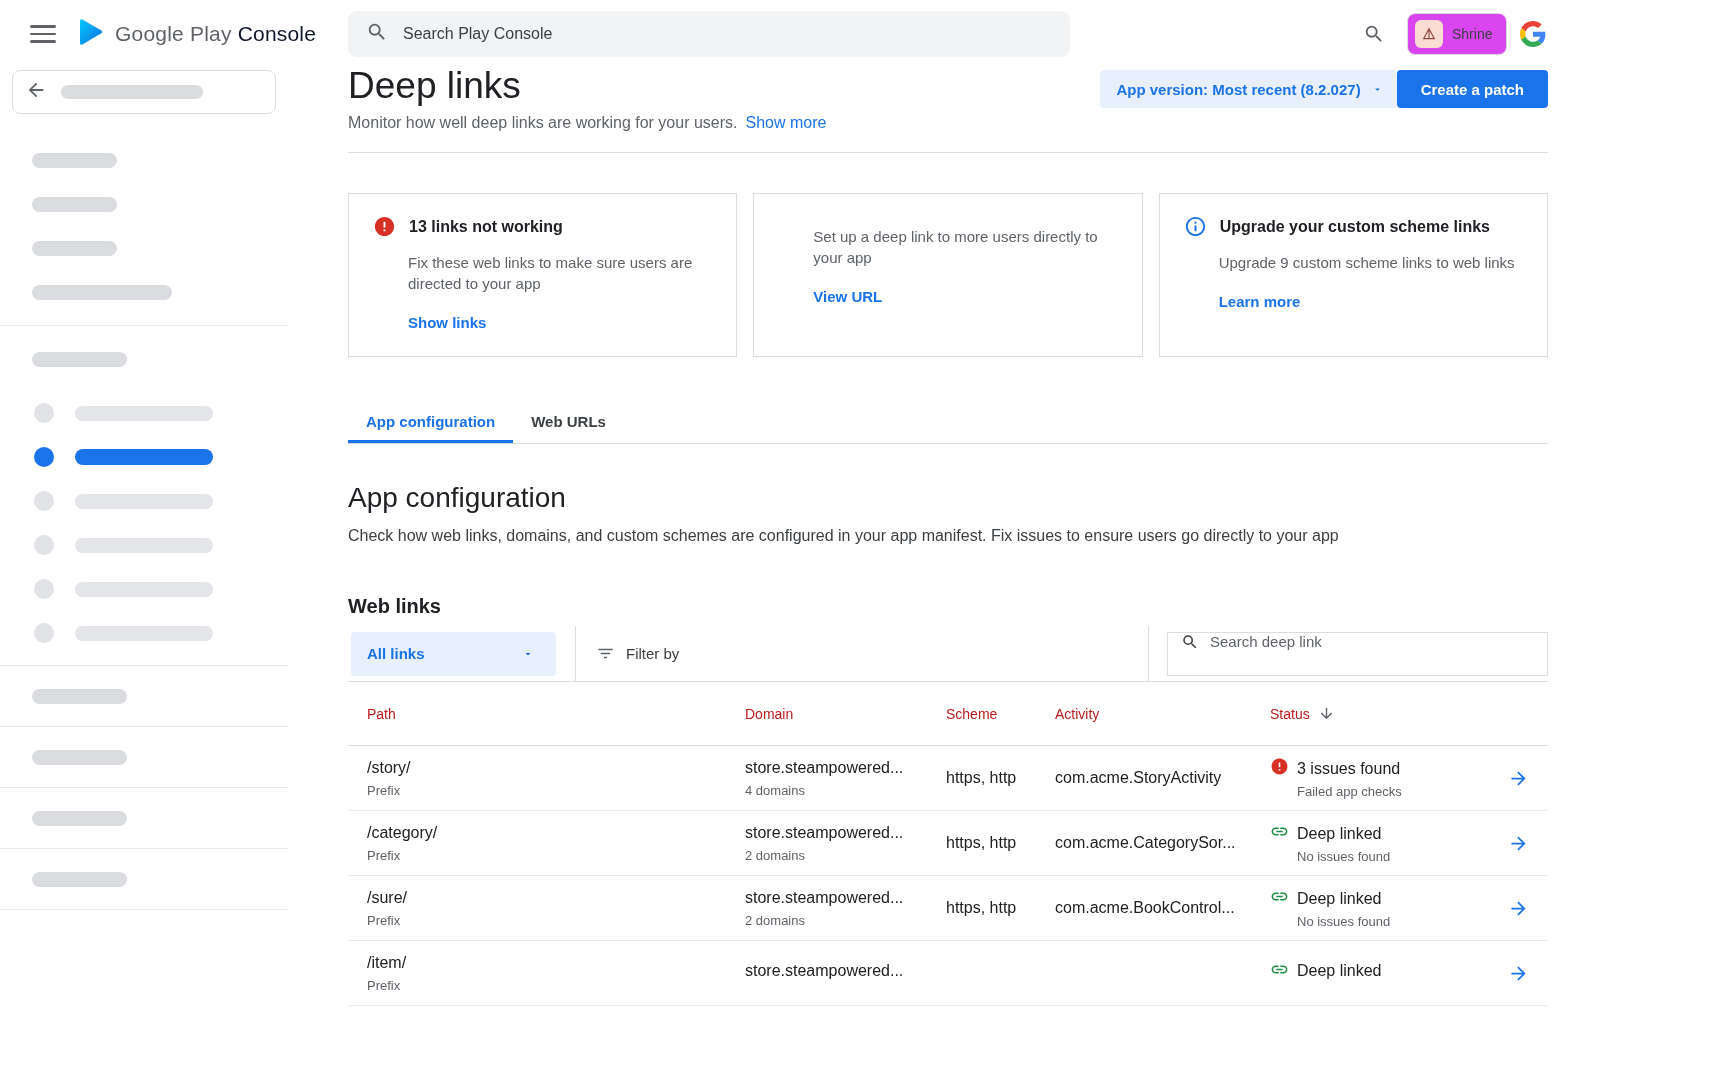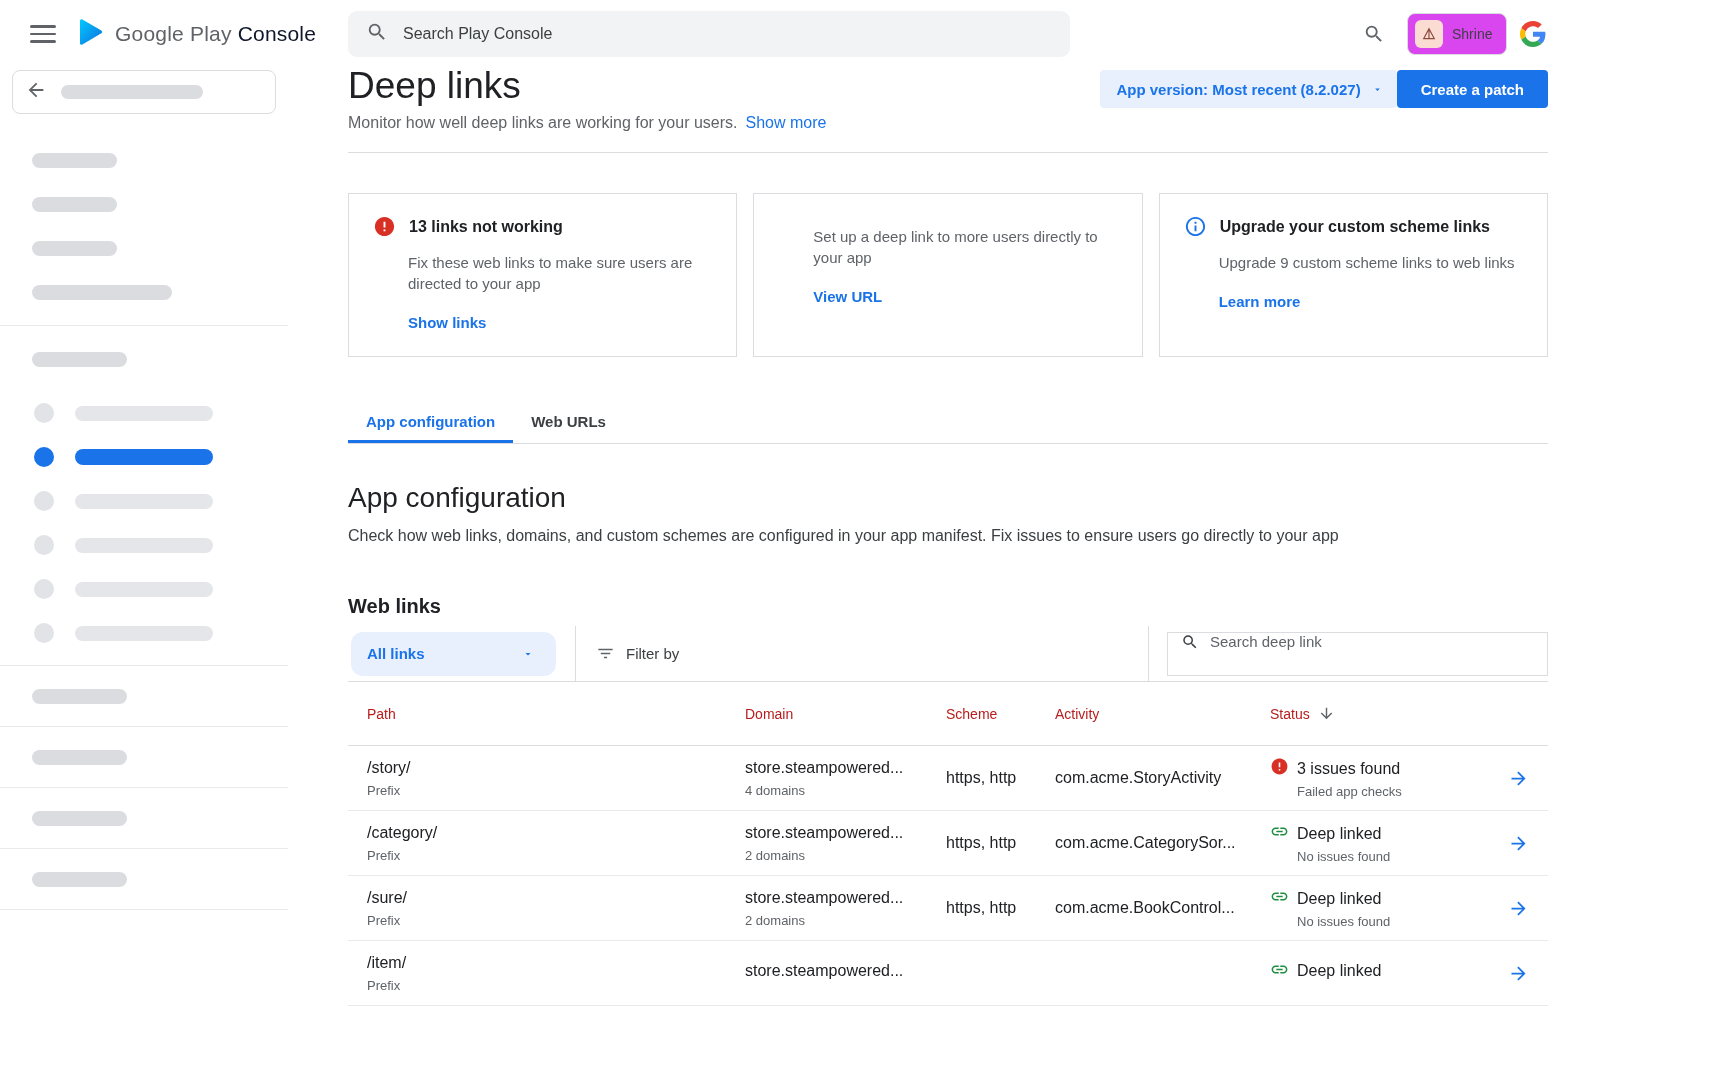--- a/index.html
+++ b/index.html
@@ -72,21 +72,21 @@
   .tab { height:44px; padding:0 18px; display:flex; align-items:center; font-size:15px; font-weight:bold;
     color:#3c4043; cursor:pointer; }
   .tab.active { color:#1a73e8; box-shadow:inset 0 -3px 0 #1a73e8; }
 
   .section-title { margin-top:38px; font-size:28px; font-weight:400; color:#202124; }
   .section-desc { margin-top:13px; font-size:16px; color:#3c4043; }
 
   .weblinks-title { margin-top:50px; font-size:20px; font-weight:bold; color:#202124; }
 
   .toolbar { margin-top:8px; height:56px; display:flex; align-items:center; border-bottom:1px solid #dadce0; }
-  .links-select { margin-left:3px; width:205px; height:44px; background:#e8f0fe; border-radius:12px;
+  .links-select { margin-left:3px; width:205px; height:44px; background:#e8f0fe; border-radius:4px;
     display:flex; align-items:center; justify-content:space-between; padding:0 22px 0 16px;
     color:#1a73e8; font-size:15px; font-weight:bold; cursor:pointer; }
   .vdiv { width:1px; height:56px; background:#dadce0; }
   .vdiv.sel-gap { margin-left:19px; }
   .filter-by { display:flex; align-items:center; gap:11px; margin-left:20px; font-size:15px; color:#3c4043; cursor:pointer; }
   .toolbar-spacer { flex:1; }
   .deeplink-search { width:381px; height:44px; border:1px solid #dadce0; border-radius:0; margin-left:18px;
     display:flex; align-items:flex-start; gap:11px; padding:0 13px; }
   .deeplink-search input { flex:1; border:none; outline:none; font-size:15px;
     font-family:"Liberation Sans",sans-serif; color:#202124; background:transparent; }

